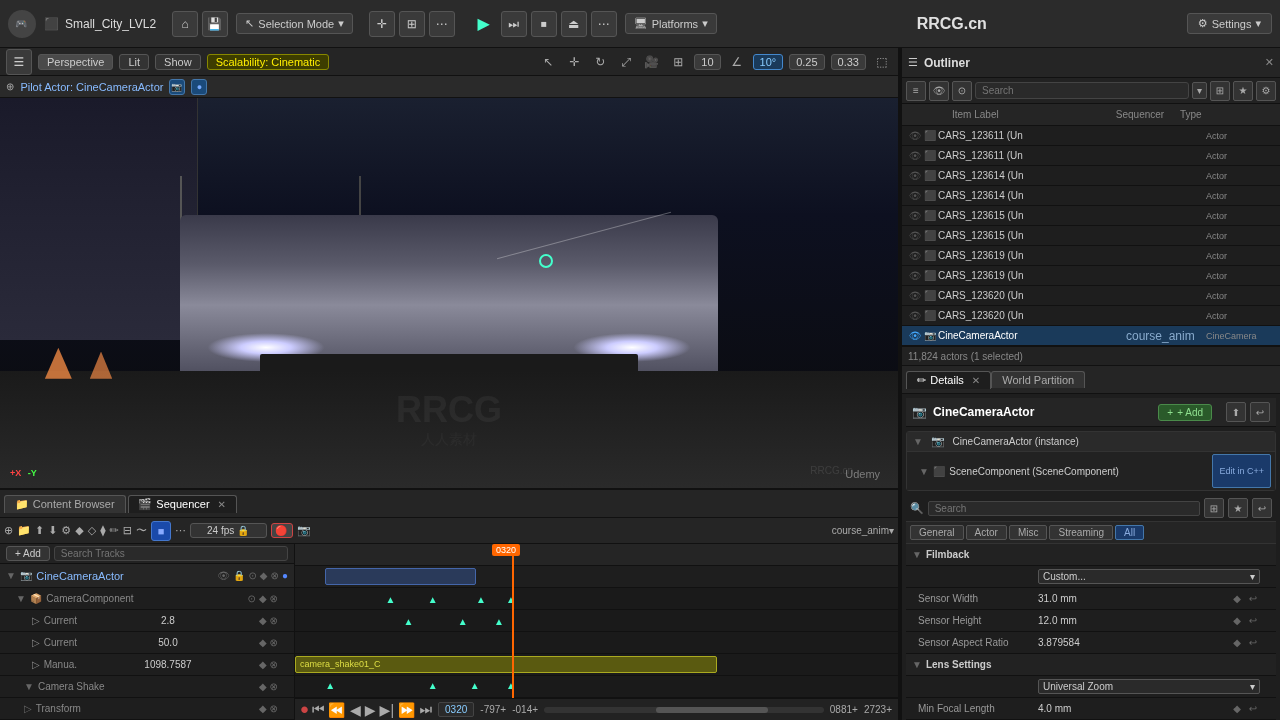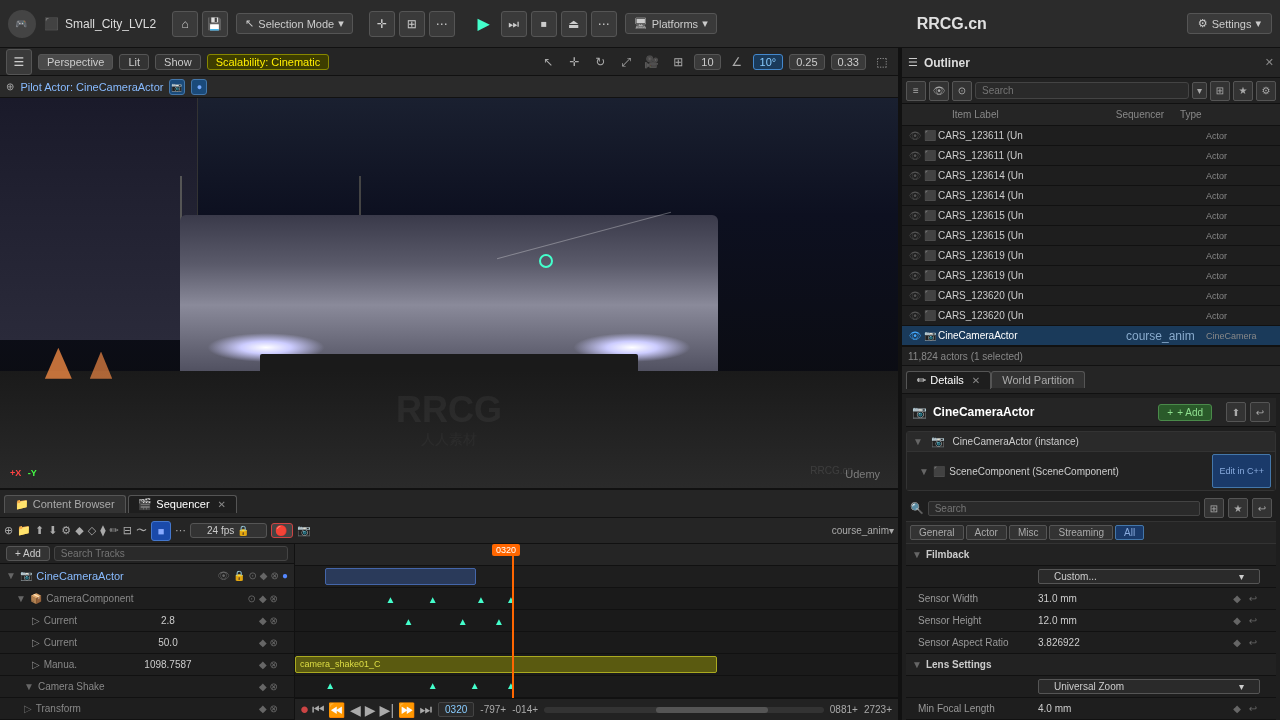--- a/index.html
+++ b/index.html
@@ -593,21 +593,21 @@
     .prop-row {
       display: flex; align-items: center;
       height: 22px; padding: 0 16px 0 12px;
       border-bottom: 1px solid #111;
     }
     .prop-label { flex: 0 0 120px; color: #999; font-size: 10px; }
     .prop-value { flex: 1; color: #ccc; font-size: 10px; }
     .prop-dropdown {
       flex: 1;
       background: #2a2a2a; border: 1px solid #555;
-      border-radius: 2px; padding: 1px 15px;
+      border-radius: 2px; padding: 1px 4px;
       color: #ccc; font-size: 10px;
       display: flex; align-items: center; justify-content: space-between;
       cursor: pointer;
     }
     .prop-actions { display: flex; gap: 2px; margin-left: 4px; }
     .pa-btn {
       width: 14px; height: 14px;
       display: flex; align-items: center; justify-content: center;
       color: #666; font-size: 10px; cursor: pointer;
     }
@@ -1120,21 +1120,21 @@
         <div class="prop-row">
           <div class="prop-label">Sensor Height</div>
           <div class="prop-value">12.0 mm</div>
           <div class="prop-actions">
             <div class="pa-btn">◆</div>
             <div class="pa-btn">↩</div>
           </div>
         </div>
         <div class="prop-row">
           <div class="prop-label">Sensor Aspect Ratio</div>
-          <div class="prop-value">3.826922</div>
+          <div class="prop-value">3.879584</div>
           <div class="prop-actions">
             <div class="pa-btn">◆</div>
             <div class="pa-btn">↩</div>
           </div>
         </div>
 
         <div class="section-row">
           <span class="sec-arrow">▼</span>
           <span class="sec-label">Lens Settings</span>
         </div>

